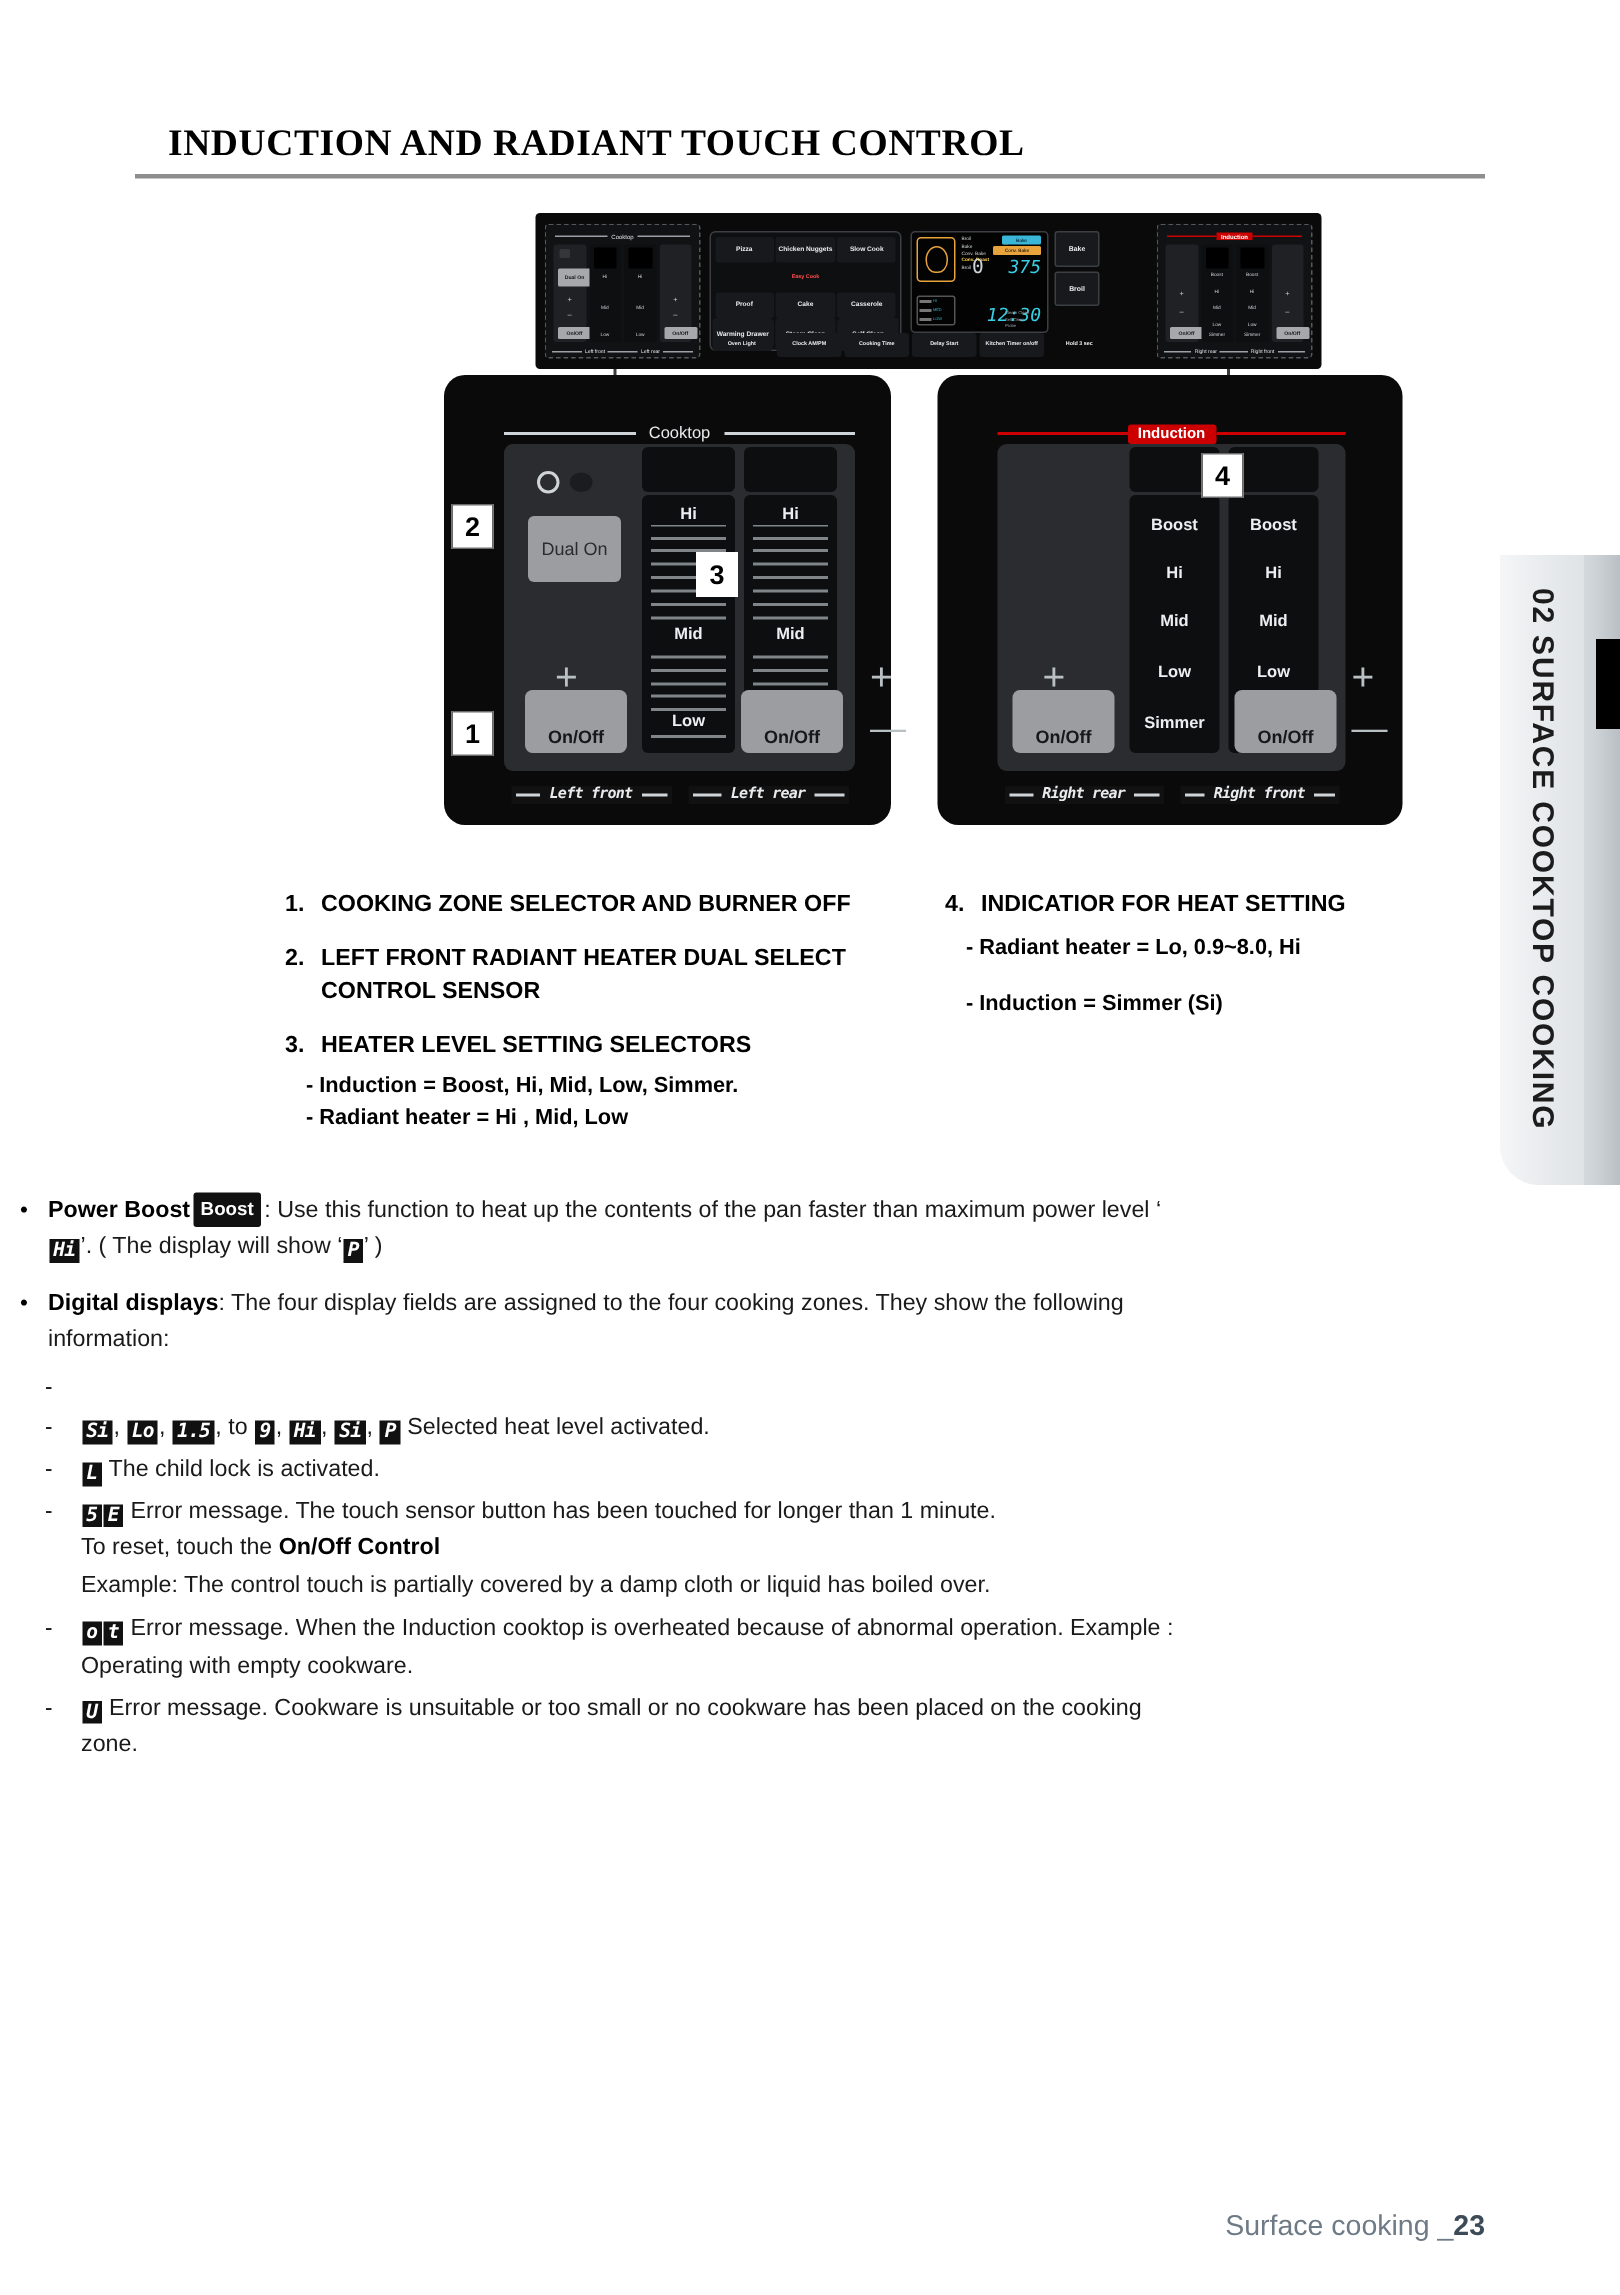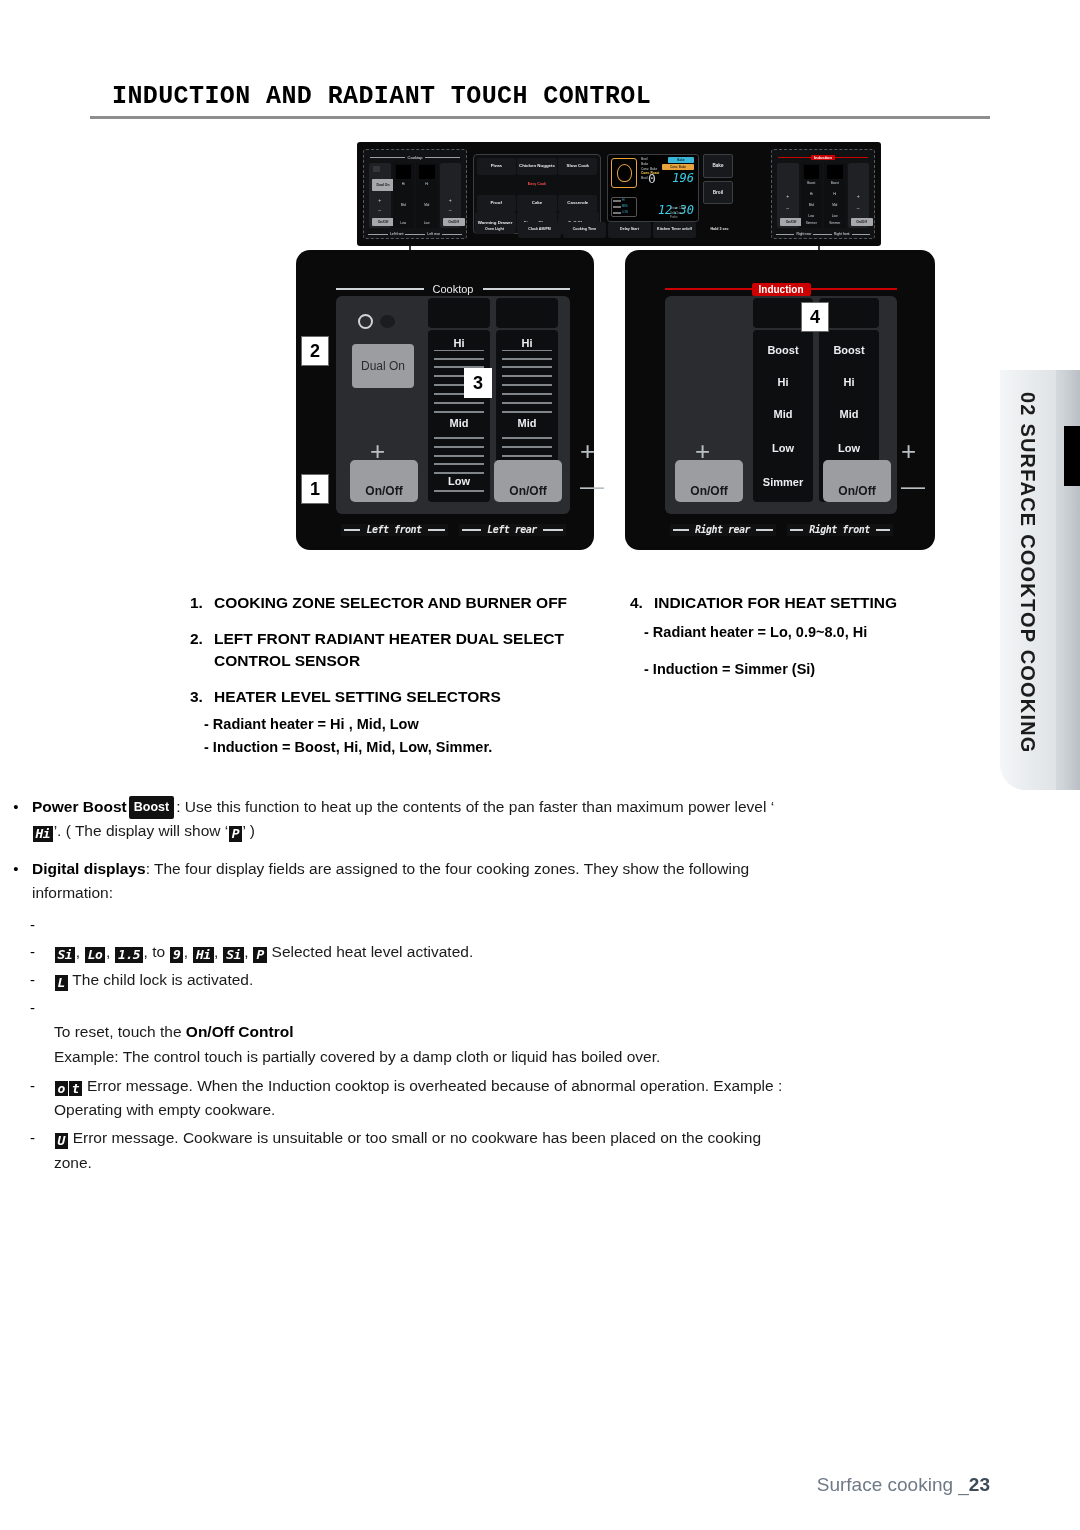--- a/index.html
+++ b/index.html
@@ -12,21 +12,21 @@
   }
 
   
   .page-title {
     position: absolute;
     left: 112px; top: 82px;
     font-size: 25px;
     font-weight: bold;
     letter-spacing: .4px;
     color: #000;
-    font-family: Liberation Mono, monospace;
+    font-family: Liberation Serif, serif;
   }
   .title-rule {
     position: absolute;
     left: 90px; top: 116px;
     width: 900px; height: 3px;
     background: #8e8e8e;
   }
 
   
   .side-tab {
@@ -397,21 +397,21 @@
           <div>Broil</div>
           <div>Bake</div>
           <div>Conv. Bake</div>
           <div class="hl">Conv. Roast</div>
           <div>Broil</div>
         </div>
         <div class="lock-ic">🔒</div>
         <div class="tag-blue">Bake</div>
         <div class="tag-orange">Conv. Bake</div>
         <div class="big-digit">0</div>
-        <div class="temp-read">196</div>
+        <div class="temp-read">375</div>
         <div class="time-read">12:30</div>
         <div class="lo-grid">
           <div class="row">
               <span class="dots"></span>
               <span class="tx">HI</span>
             </div>
           <div class="row">
               <span class="dots"></span>
               <span class="tx">MED</span>
             </div>
@@ -693,22 +693,22 @@
       <span>COOKING ZONE SELECTOR AND BURNER OFF</span>
     </div>
     <div class="leg-item">
       <span class="leg-num">2.</span>
       <span>LEFT FRONT RADIANT HEATER DUAL SELECT CONTROL SENSOR</span>
     </div>
     <div class="leg-item" style="margin-bottom:6px;">
       <span class="leg-num">3.</span>
       <span>HEATER LEVEL SETTING SELECTORS</span>
     </div>
+    <div class="leg-sub">- Induction = Boost, Hi, Mid, Low, Simmer.</div>
     <div class="leg-sub tight">- Radiant heater = Hi , Mid, Low</div>
-    <div class="leg-sub">- Induction = Boost, Hi, Mid, Low, Simmer.</div>
   </div>
 
   <div class="leg-col leg-right">
     <div class="leg-item" style="margin-bottom:8px;">
       <span class="leg-num">4.</span>
       <span>INDICATIOR FOR HEAT SETTING</span>
     </div>
     <div class="leg-sub" style="margin-bottom:16px;">- Radiant heater = Lo, 0.9~8.0, Hi</div>
     <div class="leg-sub tight">- Induction = Simmer (Si)</div>
   </div>
@@ -737,20 +737,21 @@
       <span class="stext"><span class="seg">Si</span>, <span class="seg">Lo</span>, <span class="seg">1.5</span>, <span>to</span> <span class="seg">9</span>, <span class="seg">Hi</span>, <span class="seg">Si</span>, <span class="seg">P</span> <span>Selected heat level activated.</span></span>
     </div>
 
     <div class="sub-item">
       <span class="sdash">-</span>
       <span class="stext"><span class="seg">L</span> <span>The child lock is activated.</span></span>
     </div>
 
     <div class="sub-item" style="margin-bottom:0;">
       <span class="sdash">-</span>
+      <span class="stext"><span class="seg">5</span><span class="seg">E</span> <span>Error message. The touch sensor button has been touched for longer than 1 minute.</span></span>
     </div>
     <div style="margin-left:24px;width:760px;">
       <div class="stext"><span>To reset, touch the </span><b>On/Off Control</b></div>
       <div class="stext">Example: The control touch is partially covered by a damp cloth or liquid has boiled over.</div>
     </div>
 
     <div class="sub-item" style="margin-top:4px;">
       <span class="sdash">-</span>
       <span class="stext"><span class="seg">o</span><span class="seg">t</span> <span>Error message. When the Induction cooktop is overheated because of abnormal operation. Example : Operating with empty cookware.</span></span>
     </div>

